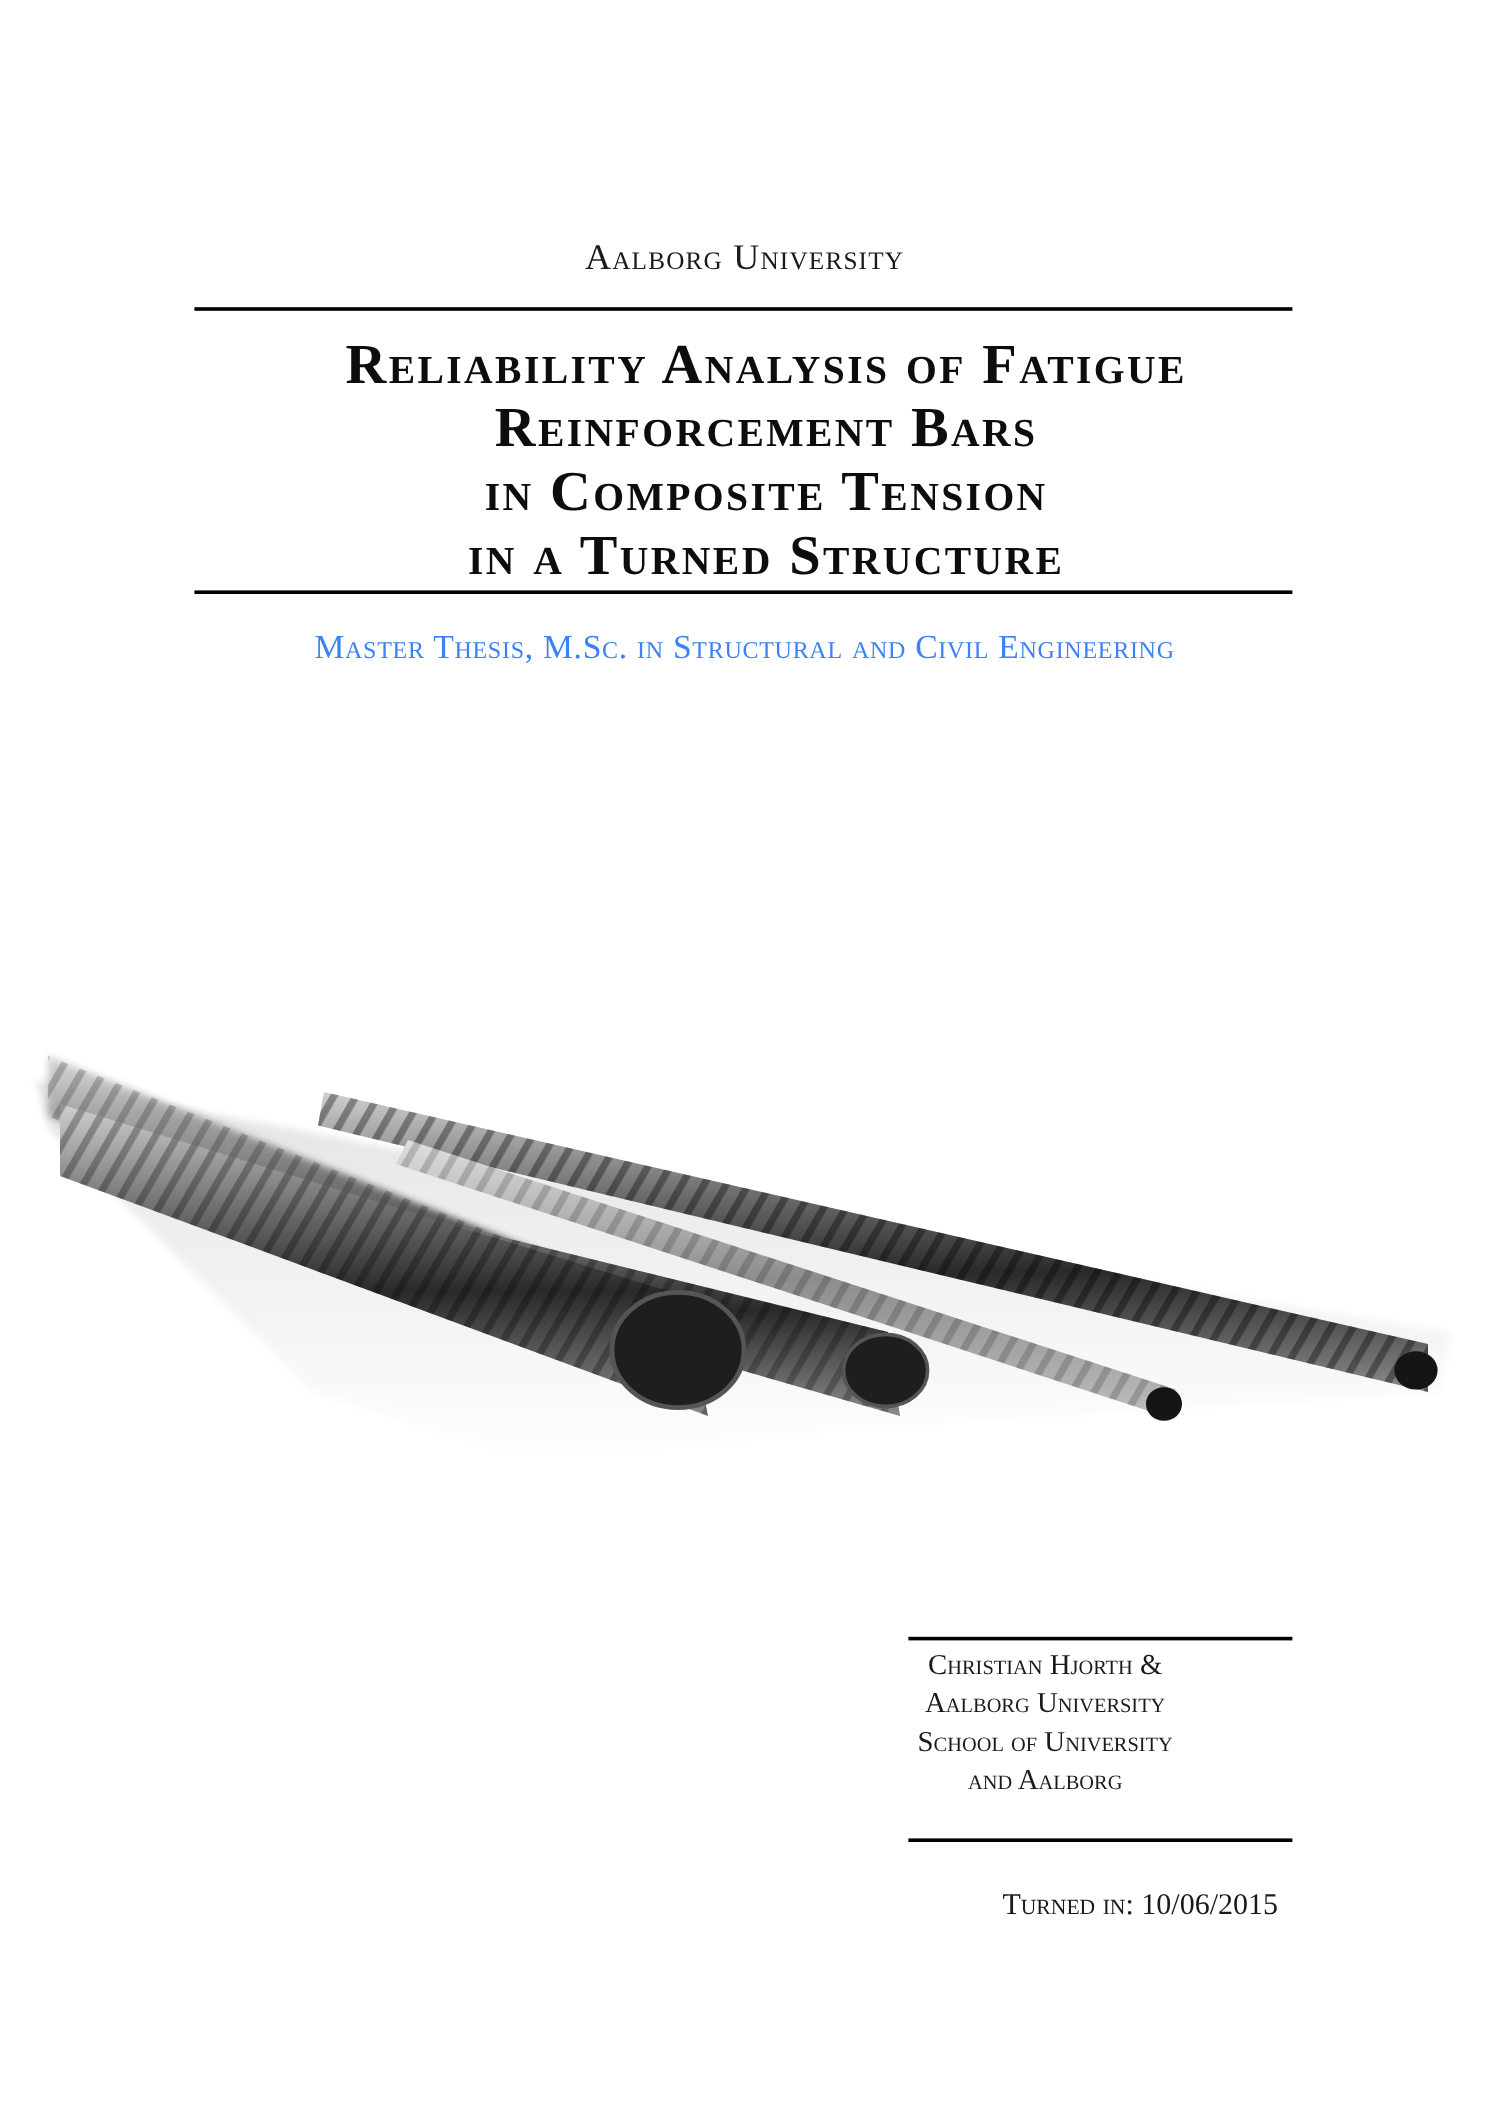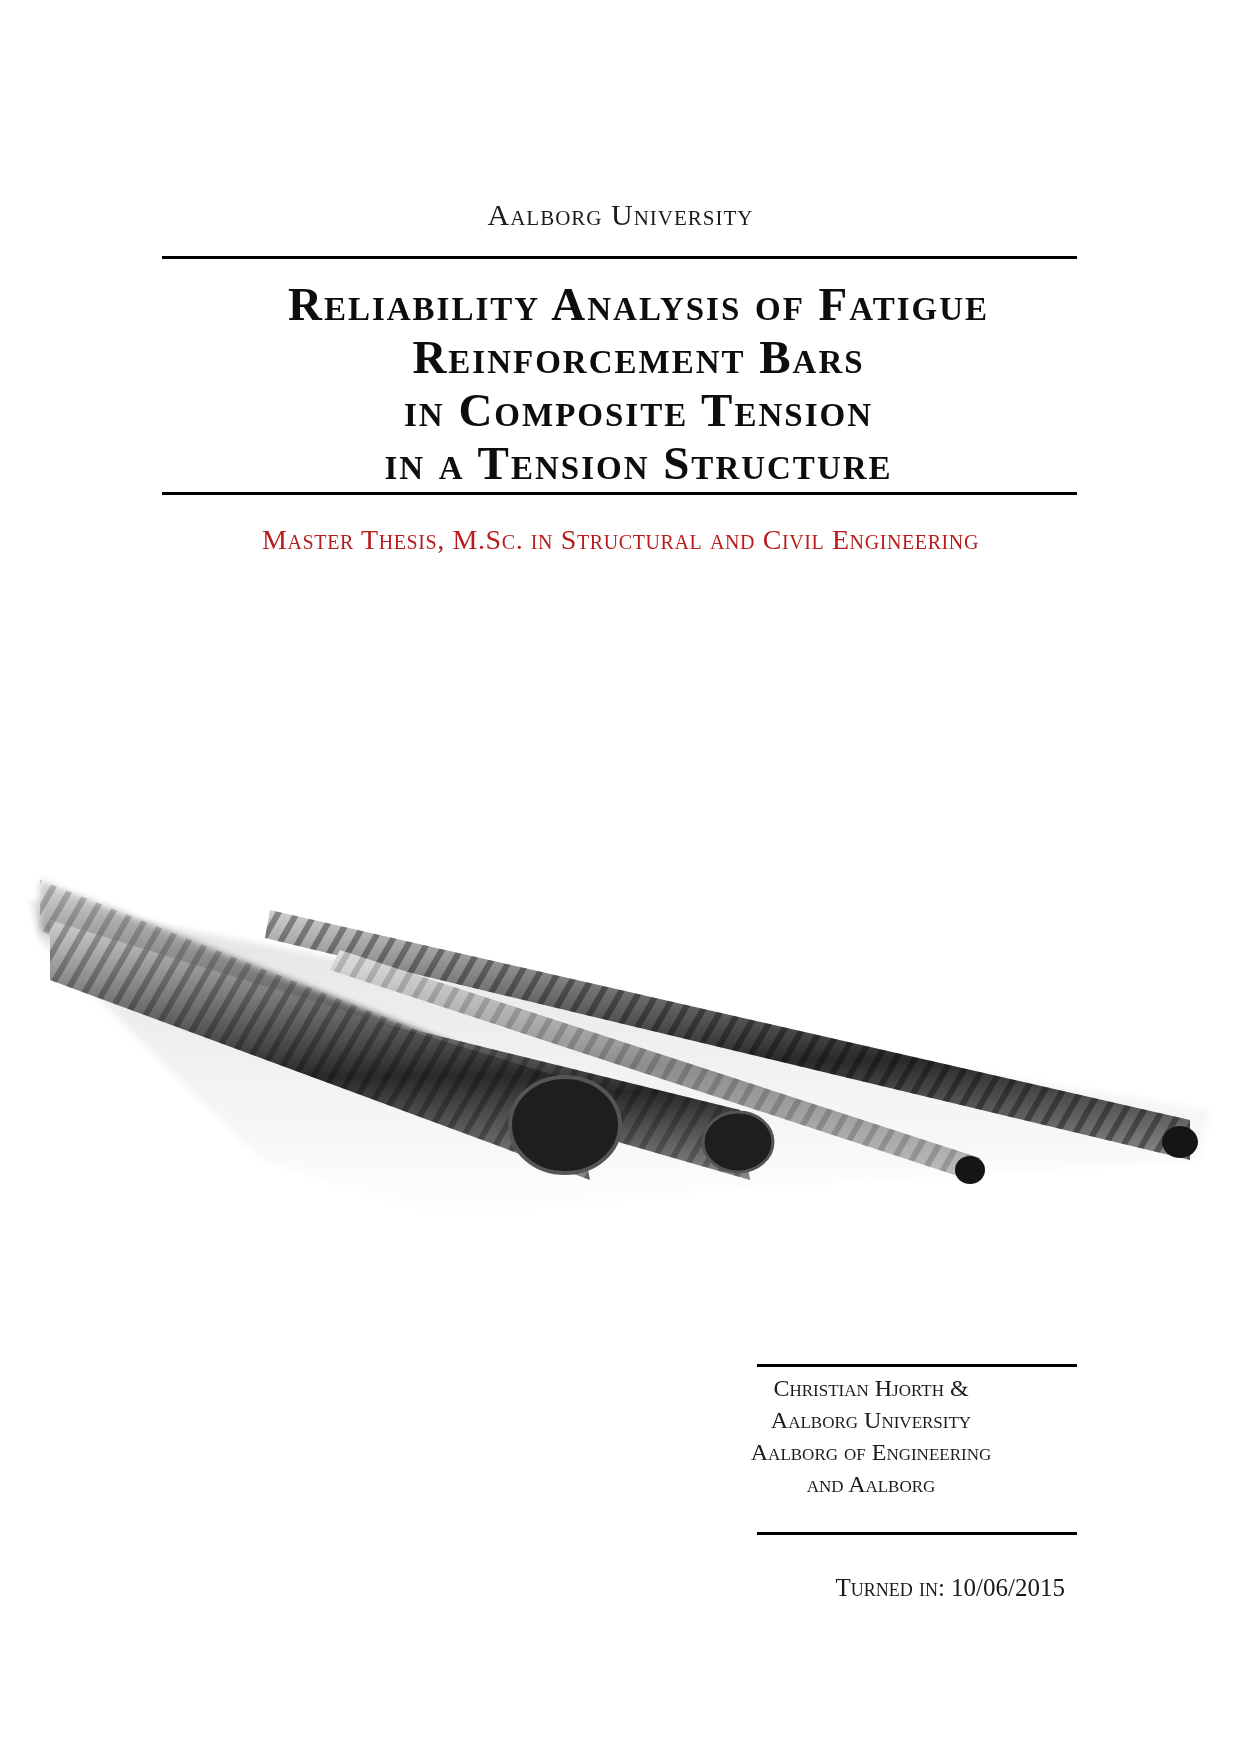--- a/index.html
+++ b/index.html
@@ -21,21 +21,21 @@
       position: absolute; left: 0; width: 1241px; top: 278px;
       text-align: center; font-family: "Liberation Serif", serif;
       font-weight: bold; font-variant: small-caps; font-size: 47px;
       line-height: 53px; letter-spacing: 2px; color: #0d0d0d; padding-left: 36px;
     }
     .title div { white-space: nowrap; }
 
     .subtitle {
       position: absolute; left: 0; width: 1241px; top: 524px;
       text-align: center; font-family: "Liberation Serif", serif;
-      font-size: 28px; font-variant: small-caps; letter-spacing: 0.6px; color: #b91c1c;
+      font-size: 28px; font-variant: small-caps; letter-spacing: 0.6px; color: #3b82f6;
       white-space: nowrap;
     }
 
     .photo {
       position: absolute; left: 10px; top: 860px; width: 1230px; height: 440px;
     }
 
     .rule-author-top { left: 757px; width: 320px; top: 1364px; height: 3px; }
     .rule-author-bot { left: 757px; width: 320px; top: 1532px; height: 3px; }
 
@@ -55,21 +55,21 @@
 <body>
 
 <div class="university">Aalborg University</div>
 
 <div class="rule rule-top"></div>
 
 <div class="title">
   <div>Reliability Analysis of Fatigue</div>
   <div>Reinforcement Bars</div>
   <div>in Composite Tension</div>
-  <div>in a Tension Structure</div>
+  <div>in a Turned Structure</div>
 </div>
 
 <div class="rule rule-mid"></div>
 
 <div class="subtitle">Master Thesis, M.Sc. in Structural and Civil Engineering</div>
 
 <svg class="photo" viewBox="0 0 1230 440" xmlns="http://www.w3.org/2000/svg">
   <defs>
     <linearGradient id="barA" x1="0" y1="0" x2="0" y2="1">
       <stop offset="0" stop-color="#cfcfcf"></stop>
@@ -116,21 +116,21 @@
   <ellipse cx="728" cy="282" rx="35" ry="30" fill="#1e1e1e" stroke="#555" stroke-width="3"></ellipse>
   <ellipse cx="960" cy="310" rx="15" ry="14" fill="#151515"></ellipse>
   <ellipse cx="1170" cy="282" rx="18" ry="16" fill="#151515"></ellipse>
 </svg>
 
 <div class="rule rule-author-top"></div>
 
 <div class="authors">
   <div>Christian Hjorth &amp;</div>
   <div>Aalborg University</div>
-  <div>Aalborg of Engineering</div>
+  <div>School of University</div>
   <div>and Aalborg</div>
 </div>
 
 <div class="rule rule-author-bot"></div>
 
 <div class="turned-in">
   <span class="lbl">Turned in:</span>
   <span>10/06/2015</span>
 </div>
 

